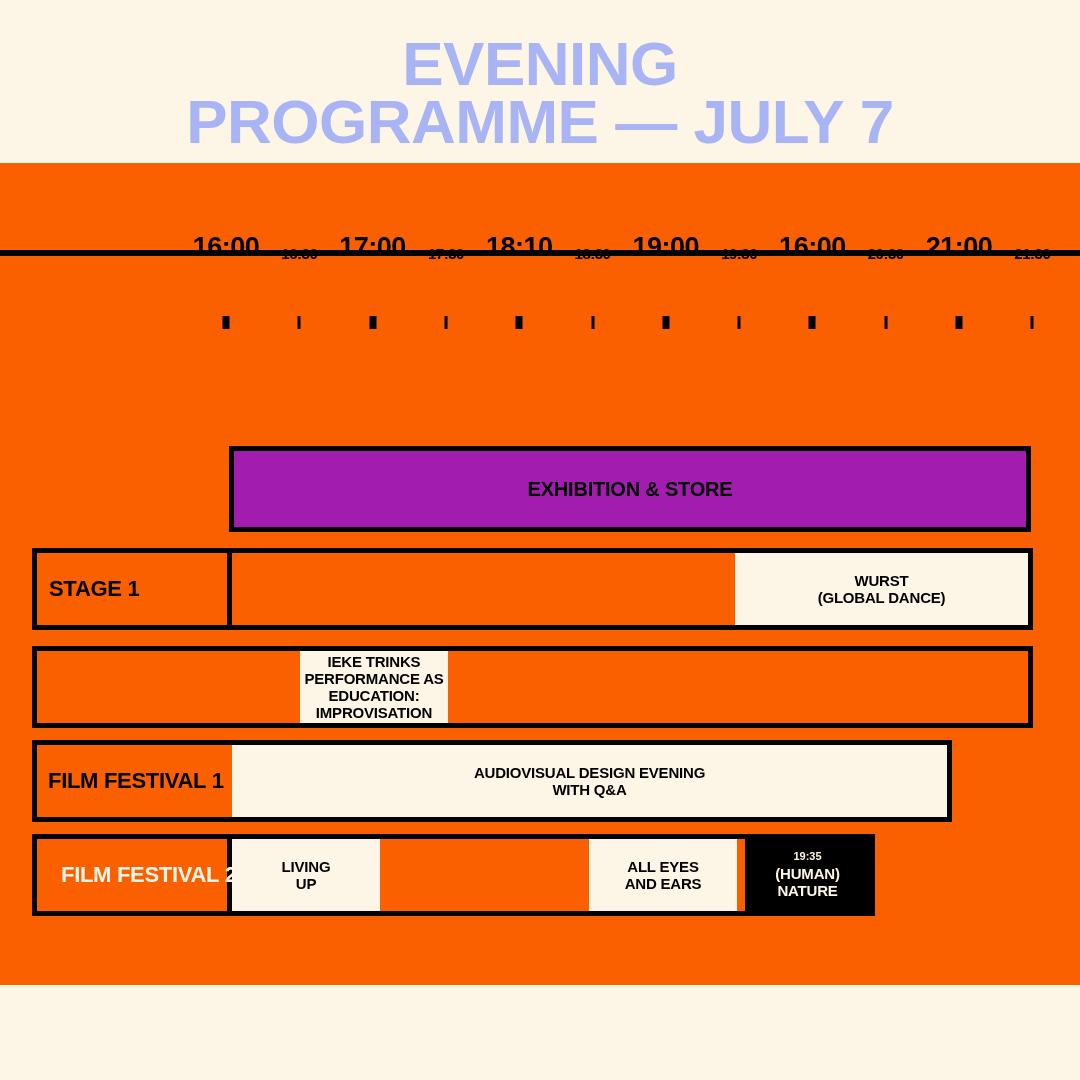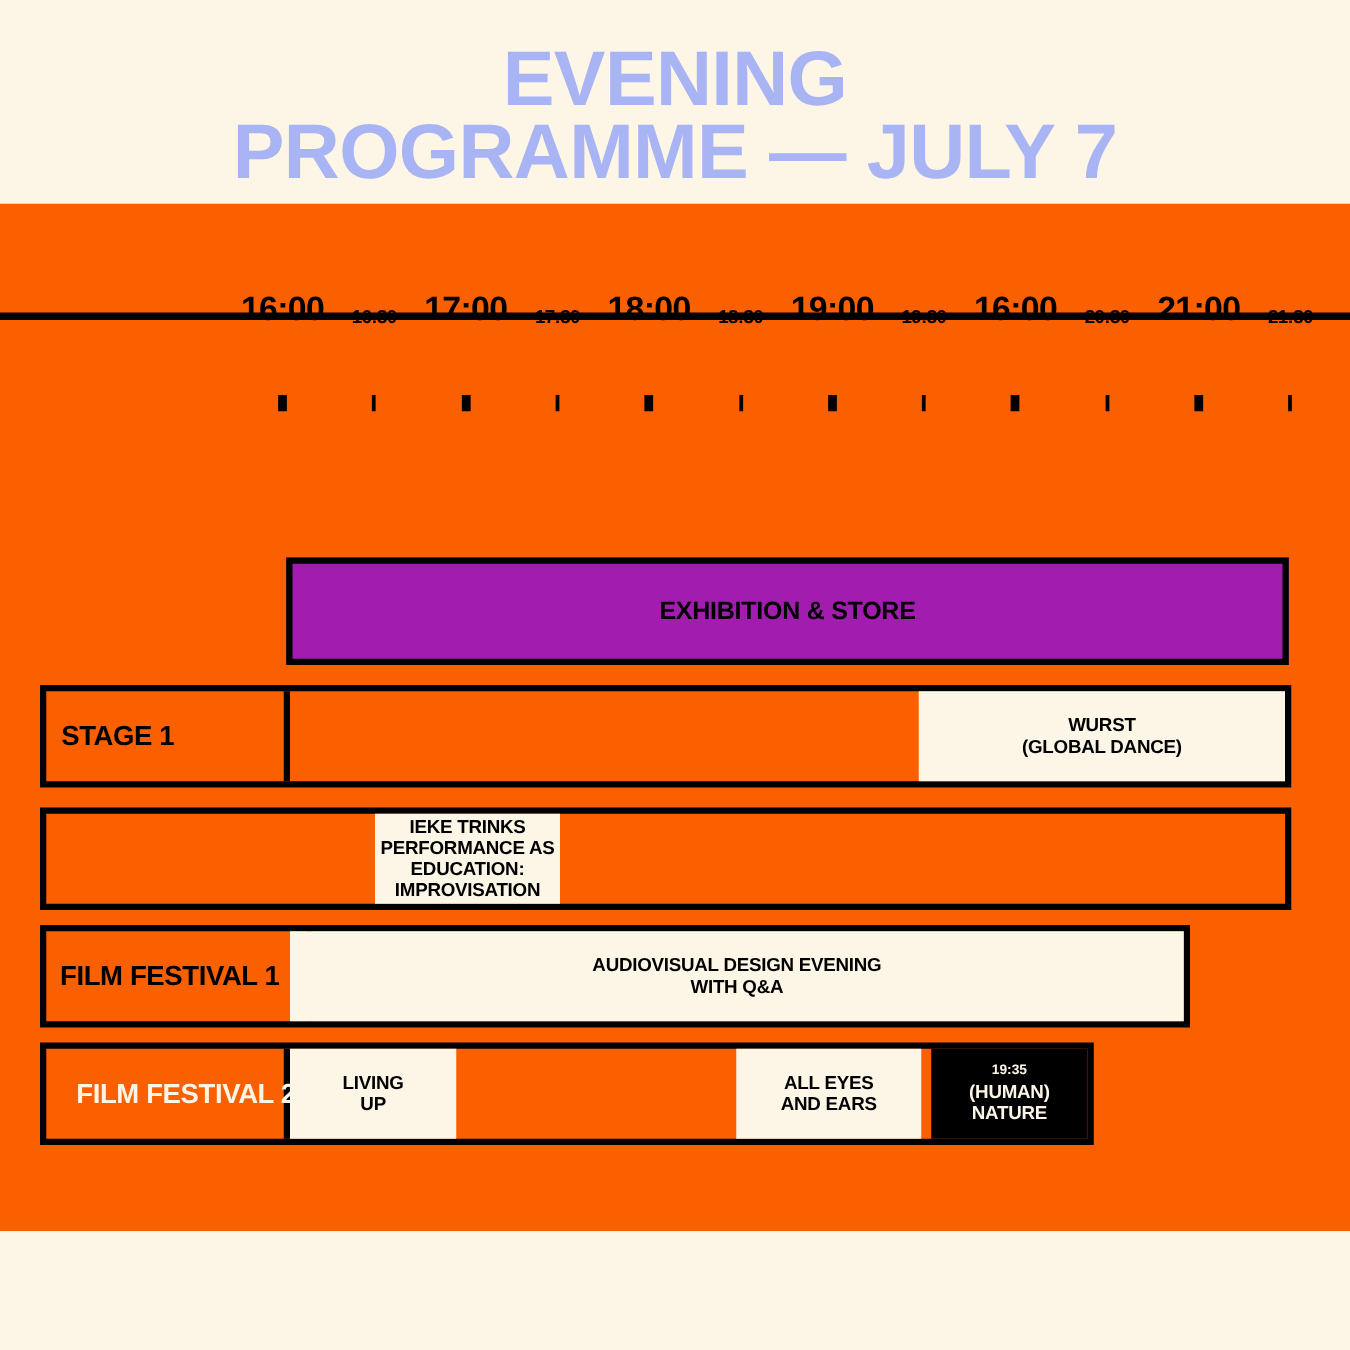--- a/index.html
+++ b/index.html
@@ -168,21 +168,21 @@
 PROGRAMME — JULY 7</div>
 </div>
 
 <div class="panel">
 
   <div class="axis" id="axis">
       <div class="tick-label major" style="left: 226px;">16:00</div>
       <div class="tick-label minor" style="left: 299.3px;">16:30</div>
       <div class="tick-label major" style="left: 372.6px;">17:00</div>
       <div class="tick-label minor" style="left: 445.9px;">17:30</div>
-      <div class="tick-label major" style="left: 519.2px;">18:00</div>
+      <div class="tick-label major" style="left: 519.2px;">18:10</div>
       <div class="tick-label minor" style="left: 592.5px;">18:30</div>
       <div class="tick-label major" style="left: 665.8px;">19:00</div>
       <div class="tick-label minor" style="left: 739.1px;">19:30</div>
       <div class="tick-label major" style="left: 812.4px;">16:00</div>
       <div class="tick-label minor" style="left: 885.7px;">20:30</div>
       <div class="tick-label major" style="left: 959px;">21:00</div>
       <div class="tick-label minor" style="left: 1032.3px;">21:30</div>
     </div>
   <div class="axis-line"></div>
 
@@ -216,21 +216,21 @@
     <div class="block cream" style="left:195px; right:0;">
       <span class="name">AUDIOVISUAL DESIGN EVENING
 WITH Q&amp;A</span>
     </div>
   </div>
 
   <div class="row" style="left:32px; top:671px; width:843px; height:82px;">
     <div class="row-label" style="width:195px;padding-left:24px;">
       <span>FILM FESTIVAL 2</span>
     </div>
-    <div class="block cream" style="left:195px; width:133px;">
+    <div class="block cream" style="left:195px; width:148px;">
       <span class="name">LIVING
 UP</span>
     </div>
     <div class="block cream" style="left:552px; width:148px;">
       <span class="name">ALL EYES
 AND EARS</span>
     </div>
     <div class="block black" style="left:708px; right:0;">
       <span class="time">19:35</span>
       <span class="name">(HUMAN)

